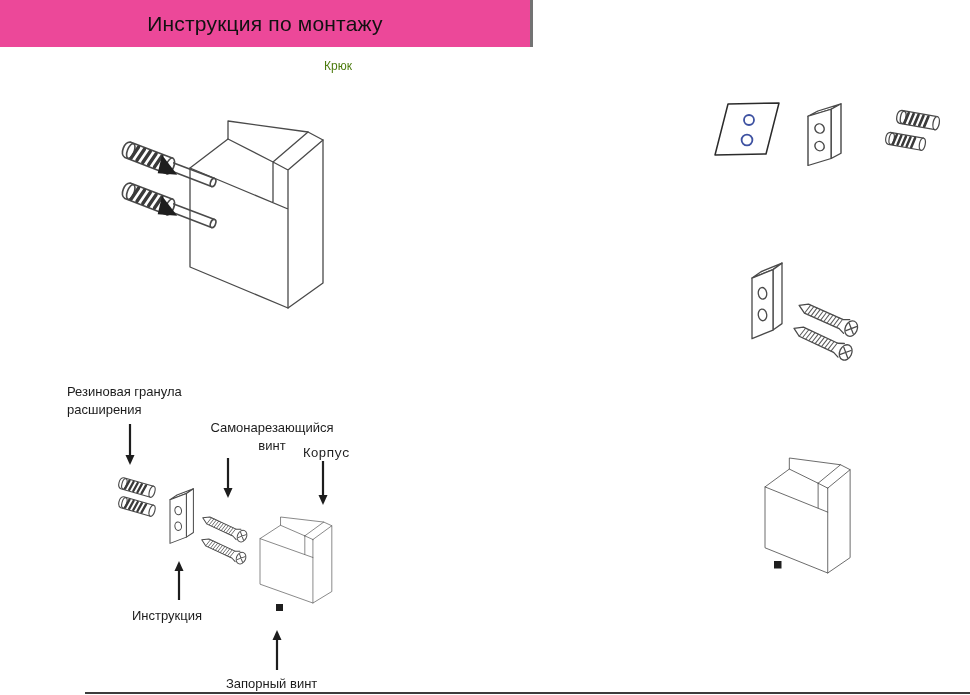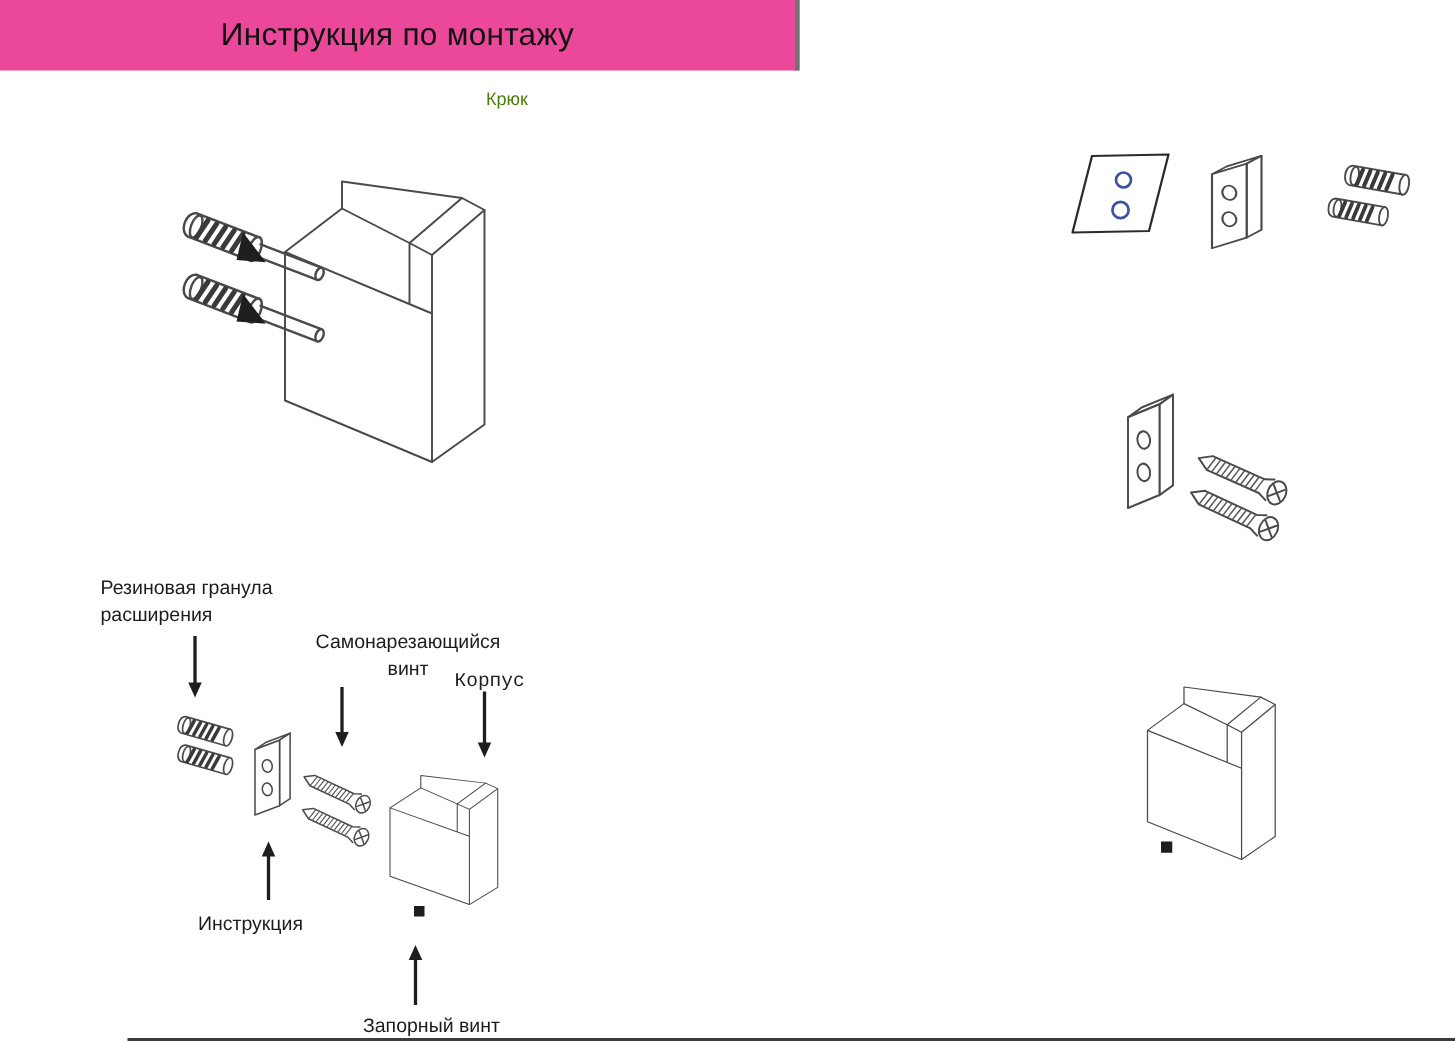--- a/index.html
+++ b/index.html
@@ -20,21 +20,21 @@
     position:absolute;left:633px;width:332px;font-size:13px;line-height:18px;color:#222;
   }
   .step1{top:17px;}
   .step2{top:209px;line-height:19px;}
   .step3{top:403px;}
   .part-label{position:absolute;font-size:13px;line-height:18px;color:#1c1c1c;}
   .lbl-plug{left:67px;top:383px;width:128px;}
   .lbl-screw{left:163px;top:419px;width:138px;text-align:center;margin-left:40px;}
   .lbl-body{left:303px;top:445px;font-family:Liberation Mono, monospace;}
   .lbl-base{left:132px;top:607px;}
-  .lbl-lock{left:242px;top:675px;}
+  .lbl-lock{left:226px;top:675px;}
   .art{position:absolute;left:0;top:0;width:970px;height:695px;}
   .bottom-rule{position:absolute;left:85px;top:692px;width:885px;height:2px;background:#3c3c3c;}
   svg .ln{stroke:#4a4a4a;stroke-width:1.3;fill:none;stroke-linecap:round;}
   svg .face{stroke:#4a4a4a;stroke-width:1.3;fill:#ffffff;stroke-linejoin:round;}
   svg .rib{stroke:#3a3a3a;stroke-width:2.7;fill:none;stroke-linecap:round;}
   svg .thread{stroke:#555;stroke-width:1;fill:none;}
   svg .arrow{stroke:#1d1d1d;stroke-width:2.2;fill:none;}
   svg .arrowhead{fill:#1d1d1d;stroke:none;}
   svg .solid{fill:#1e1e1e;stroke:none;}
 </style>

